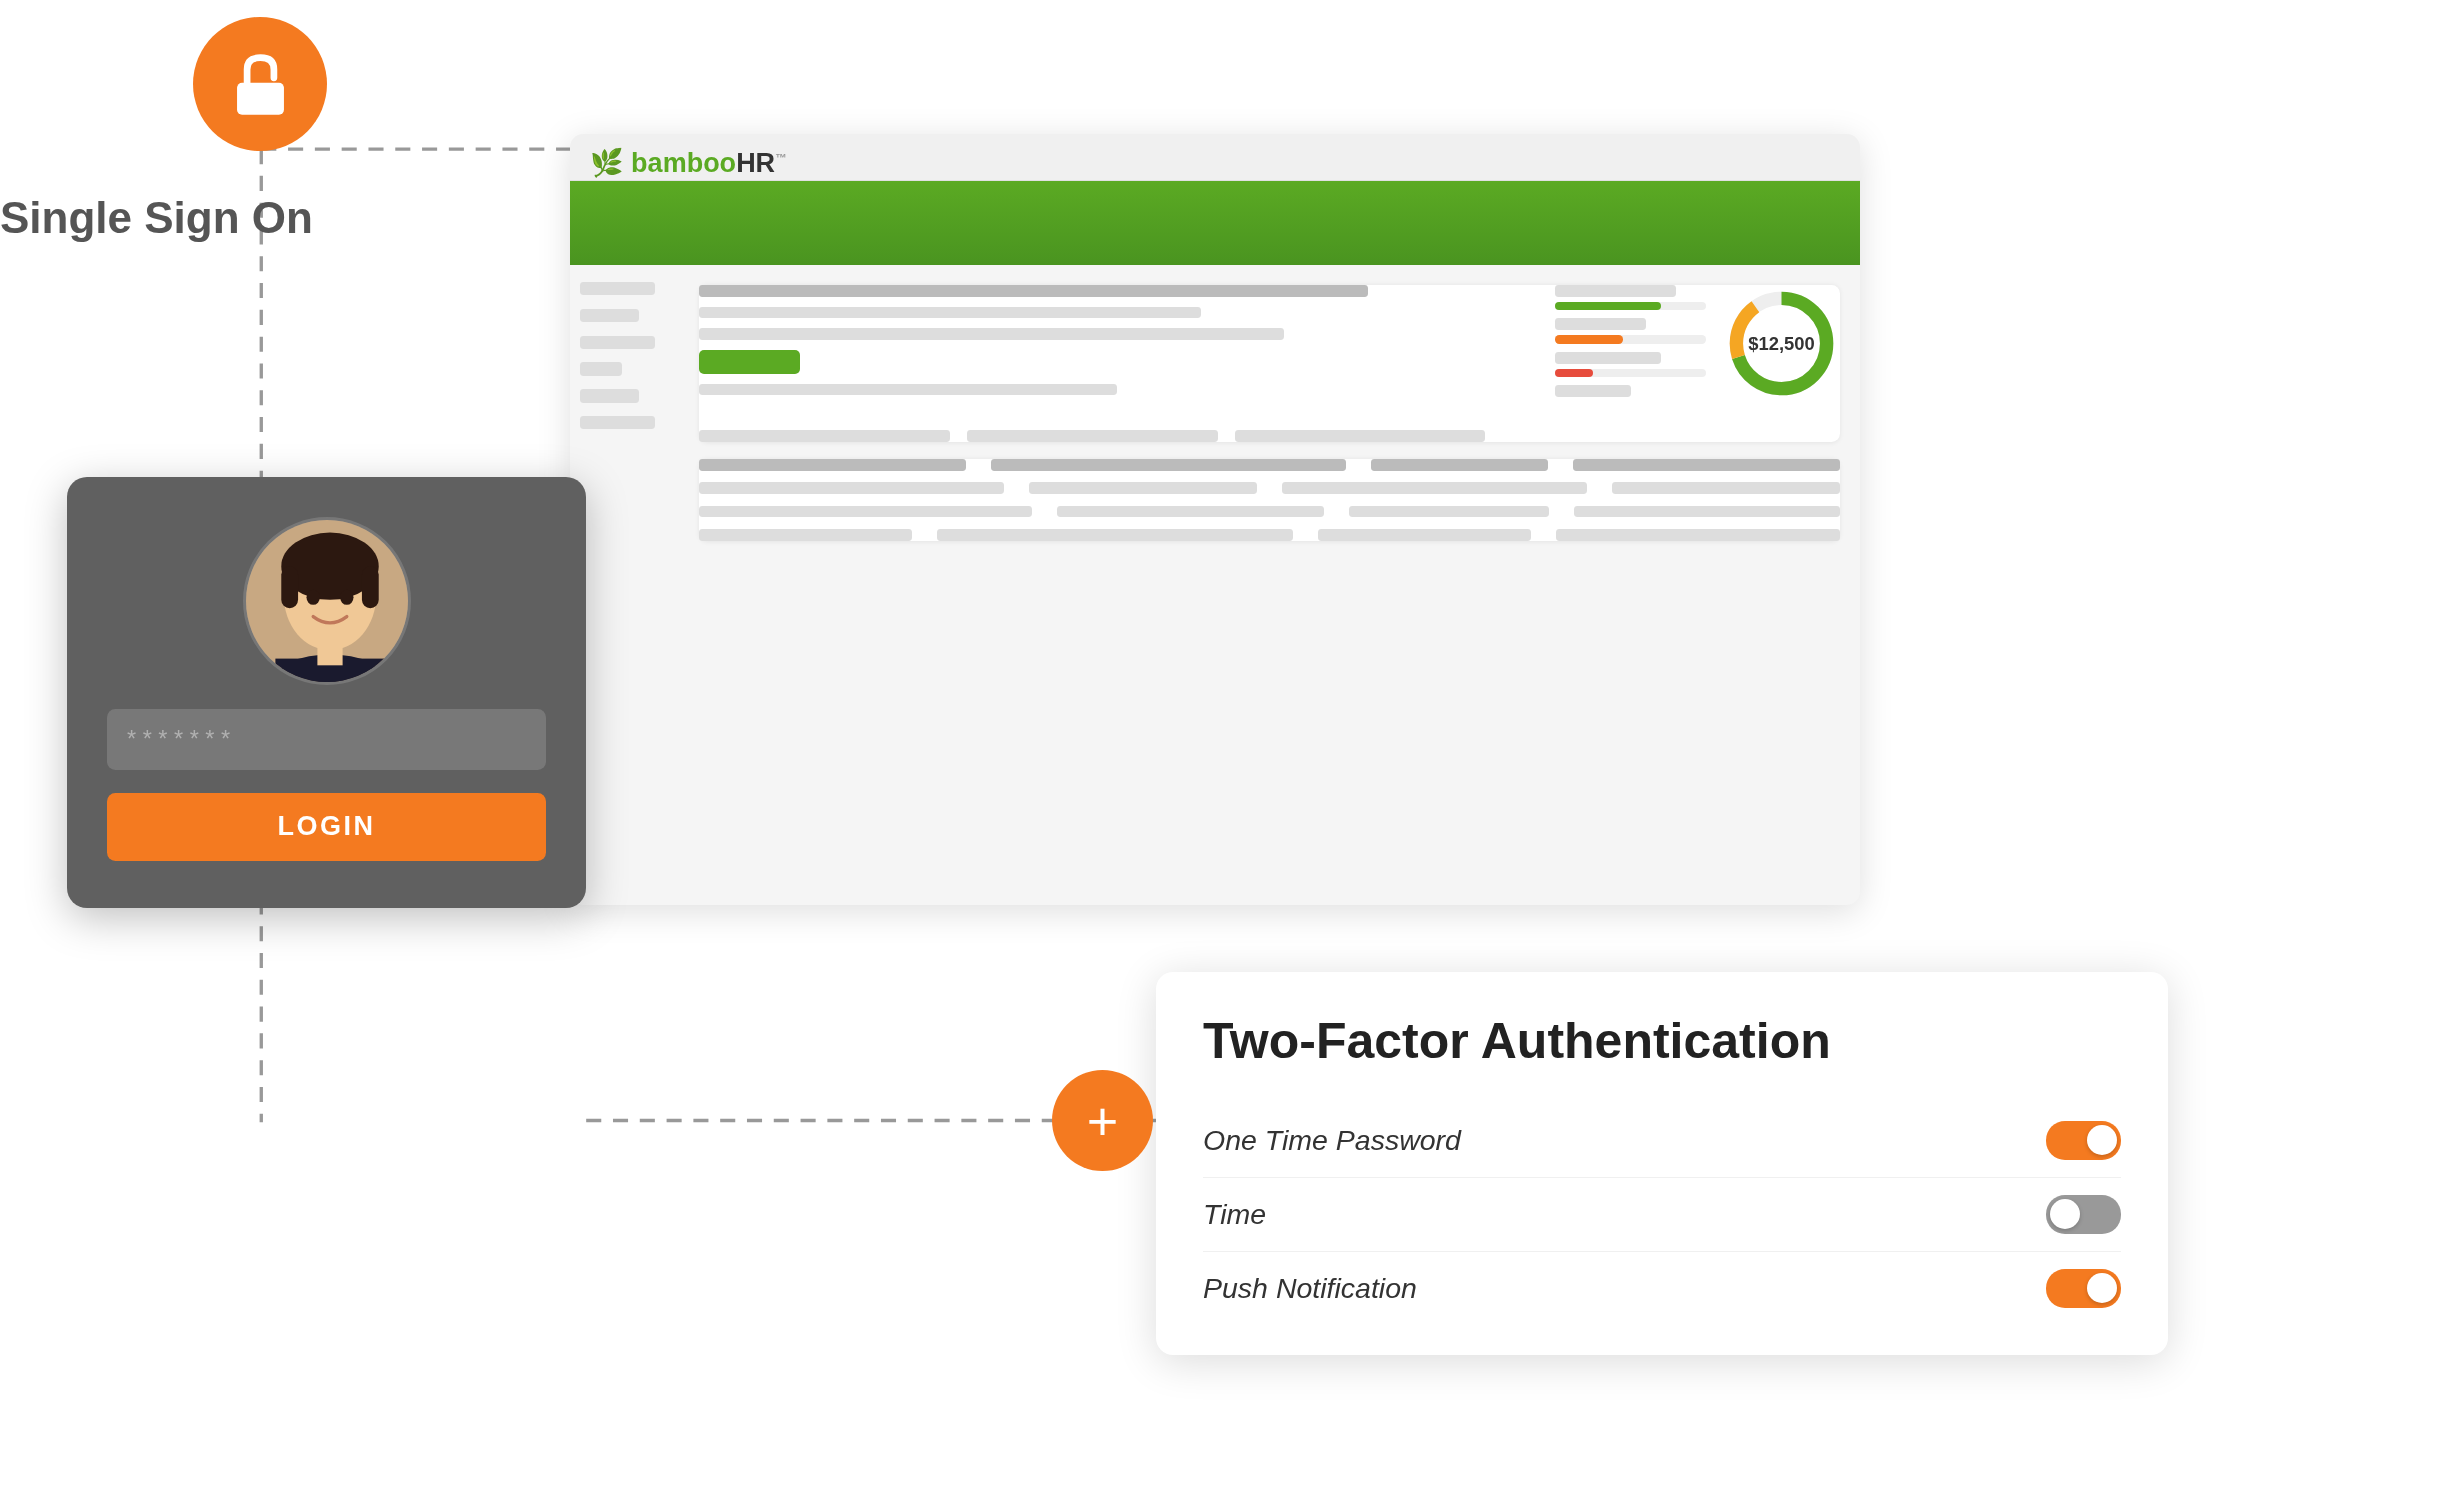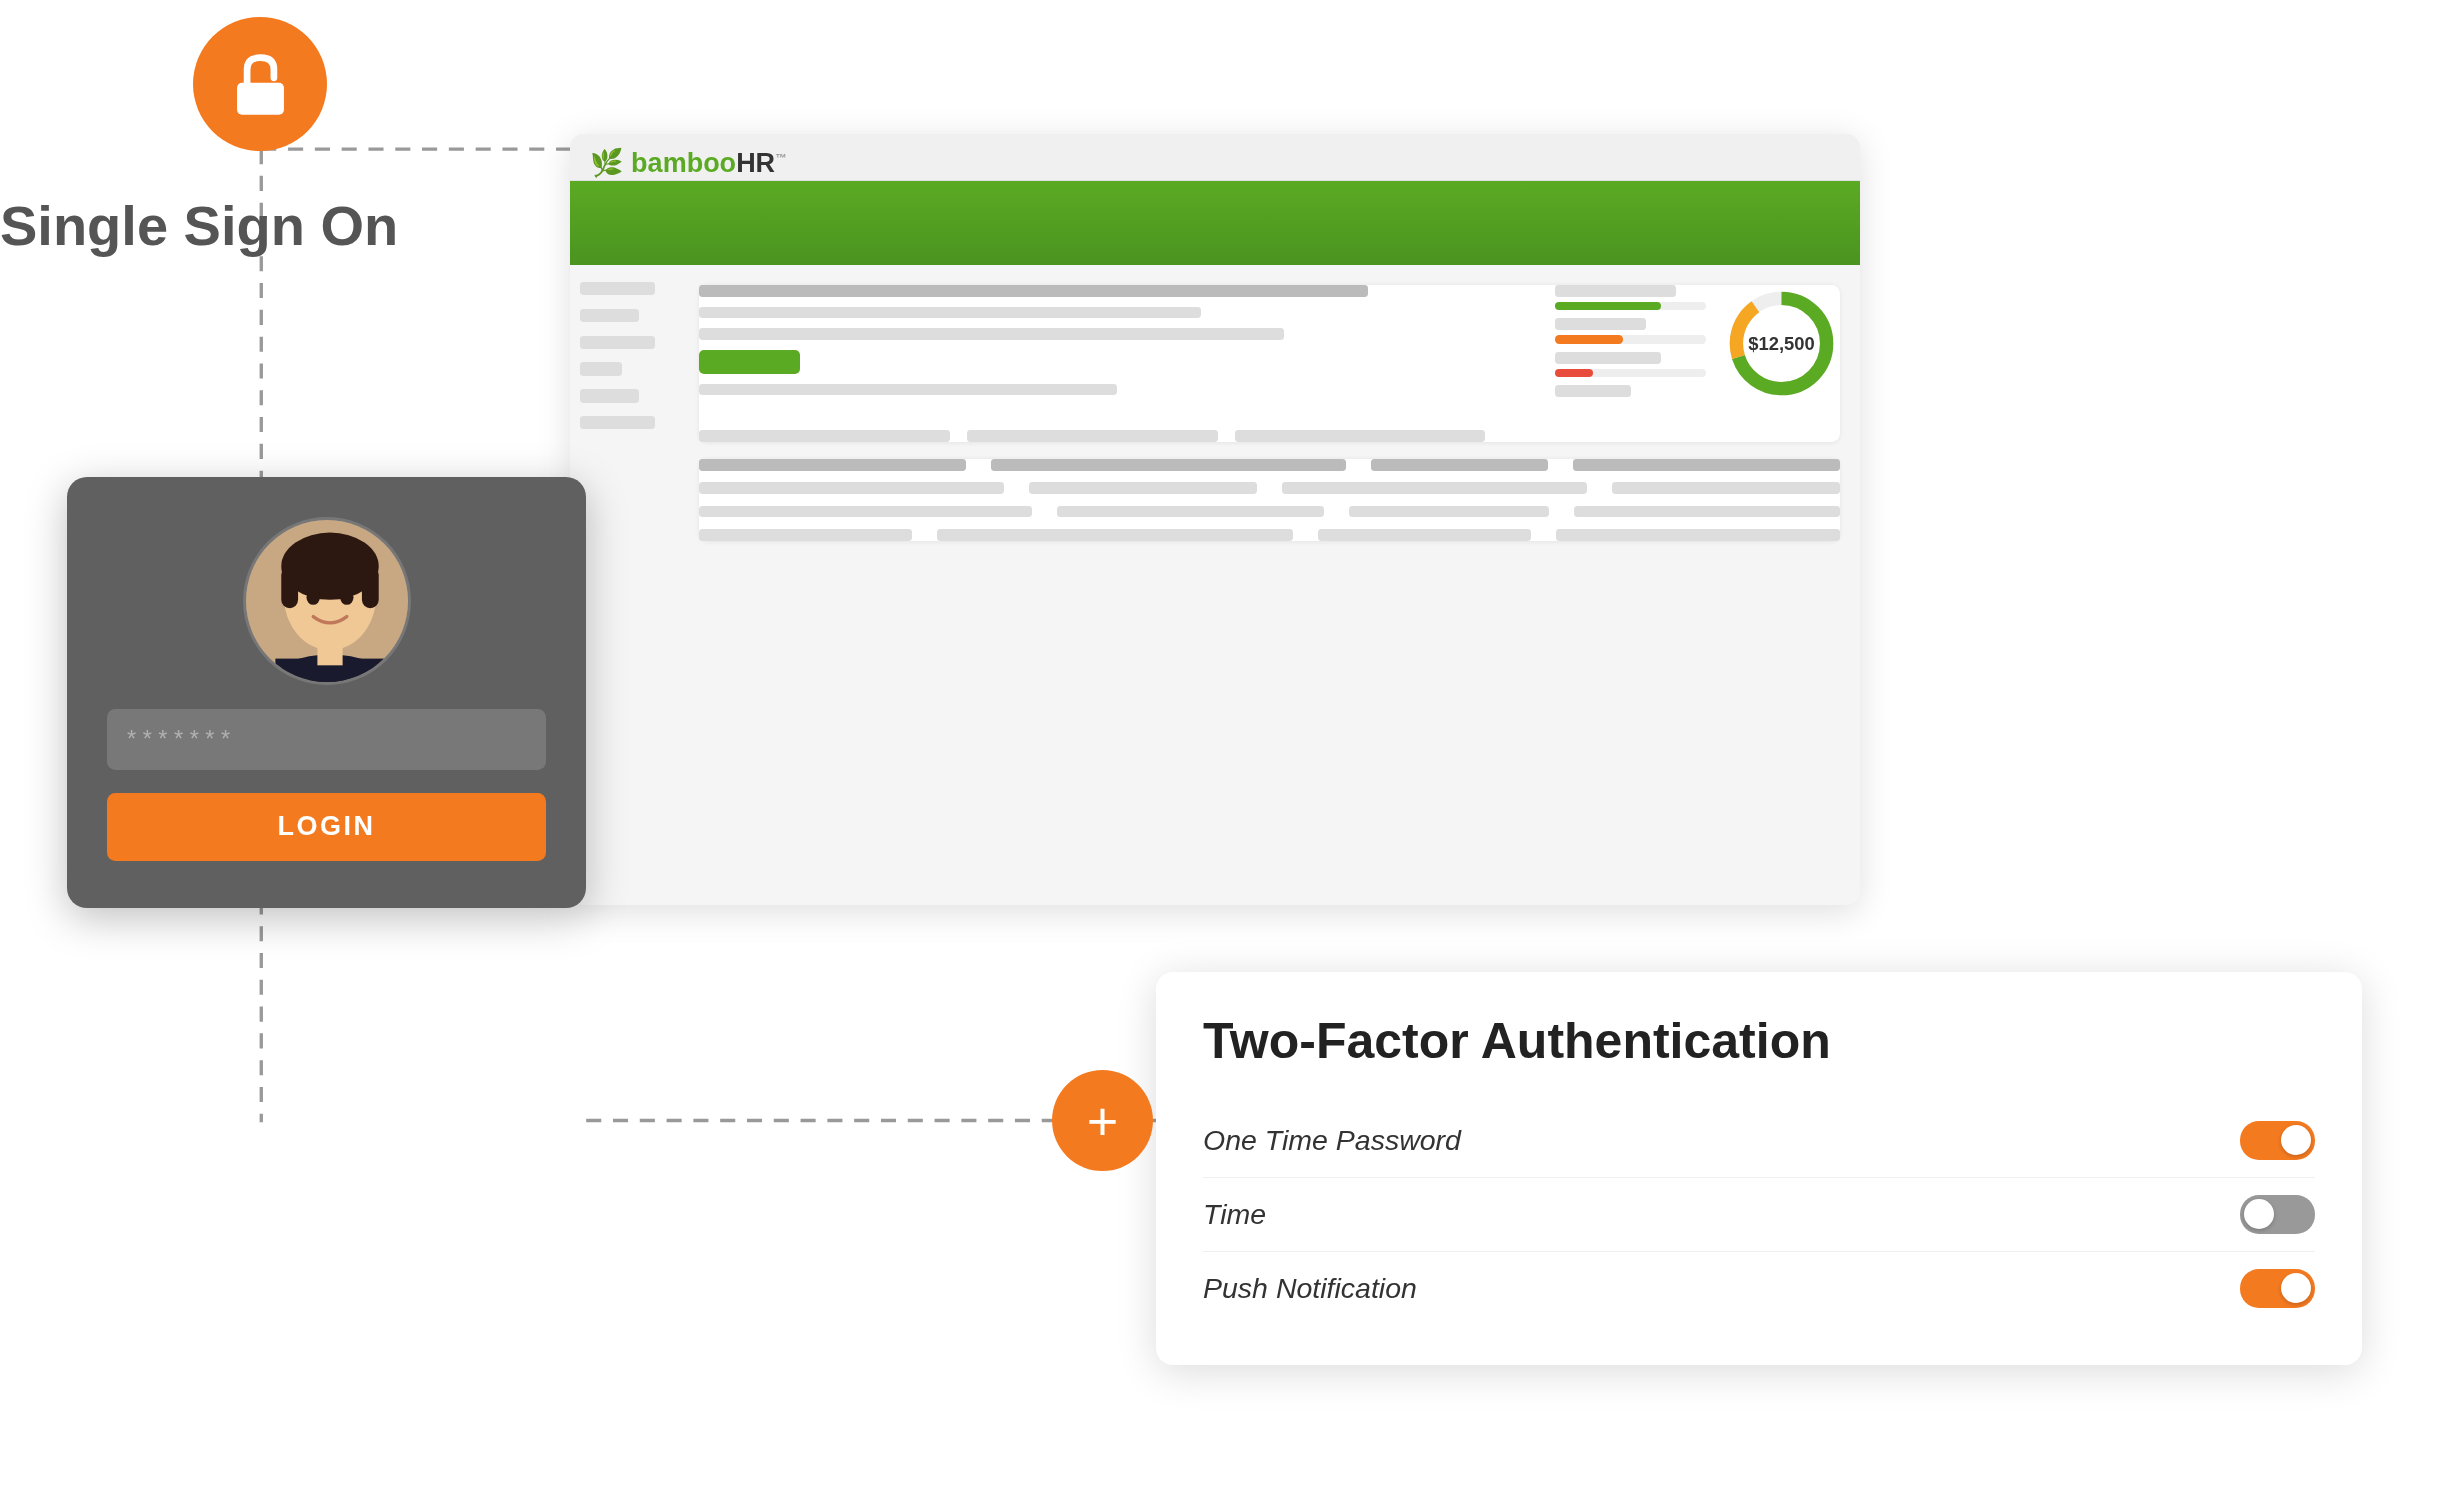--- a/index.html
+++ b/index.html
@@ -30,21 +30,21 @@
     .lock-icon-svg {
       width: 67px;
       height: 67px;
     }
 
     
     .sso-label {
       position: absolute;
       top: 193px;
       left: 0px;
-      font-size: 56px;
+      font-size: 44px;
       font-weight: 600;
       color: #555;
       z-index: 10;
     }
 
     
     .dashed-line-canvas {
       position: absolute;
       top: 0;
       left: 0;
@@ -301,24 +301,24 @@
       font-size: 54px;
       color: #fff;
       font-weight: 300;
     }
 
     
     .tfa-panel {
       position: absolute;
       top: 972px;
       left: 1156px;
-      width: 1206px;
+      width: 1012px;
       background: #fff;
       border-radius: 17px;
-      padding: 40px 47px 40px;
+      padding: 40px 47px 30px;
       box-shadow: 0 6.7px 42px rgba(0,0,0,0.14);
       z-index: 20;
     }
 
     .tfa-title {
       font-size: 50px;
       font-weight: 700;
       color: #222;
       margin-bottom: 34px;
     }

